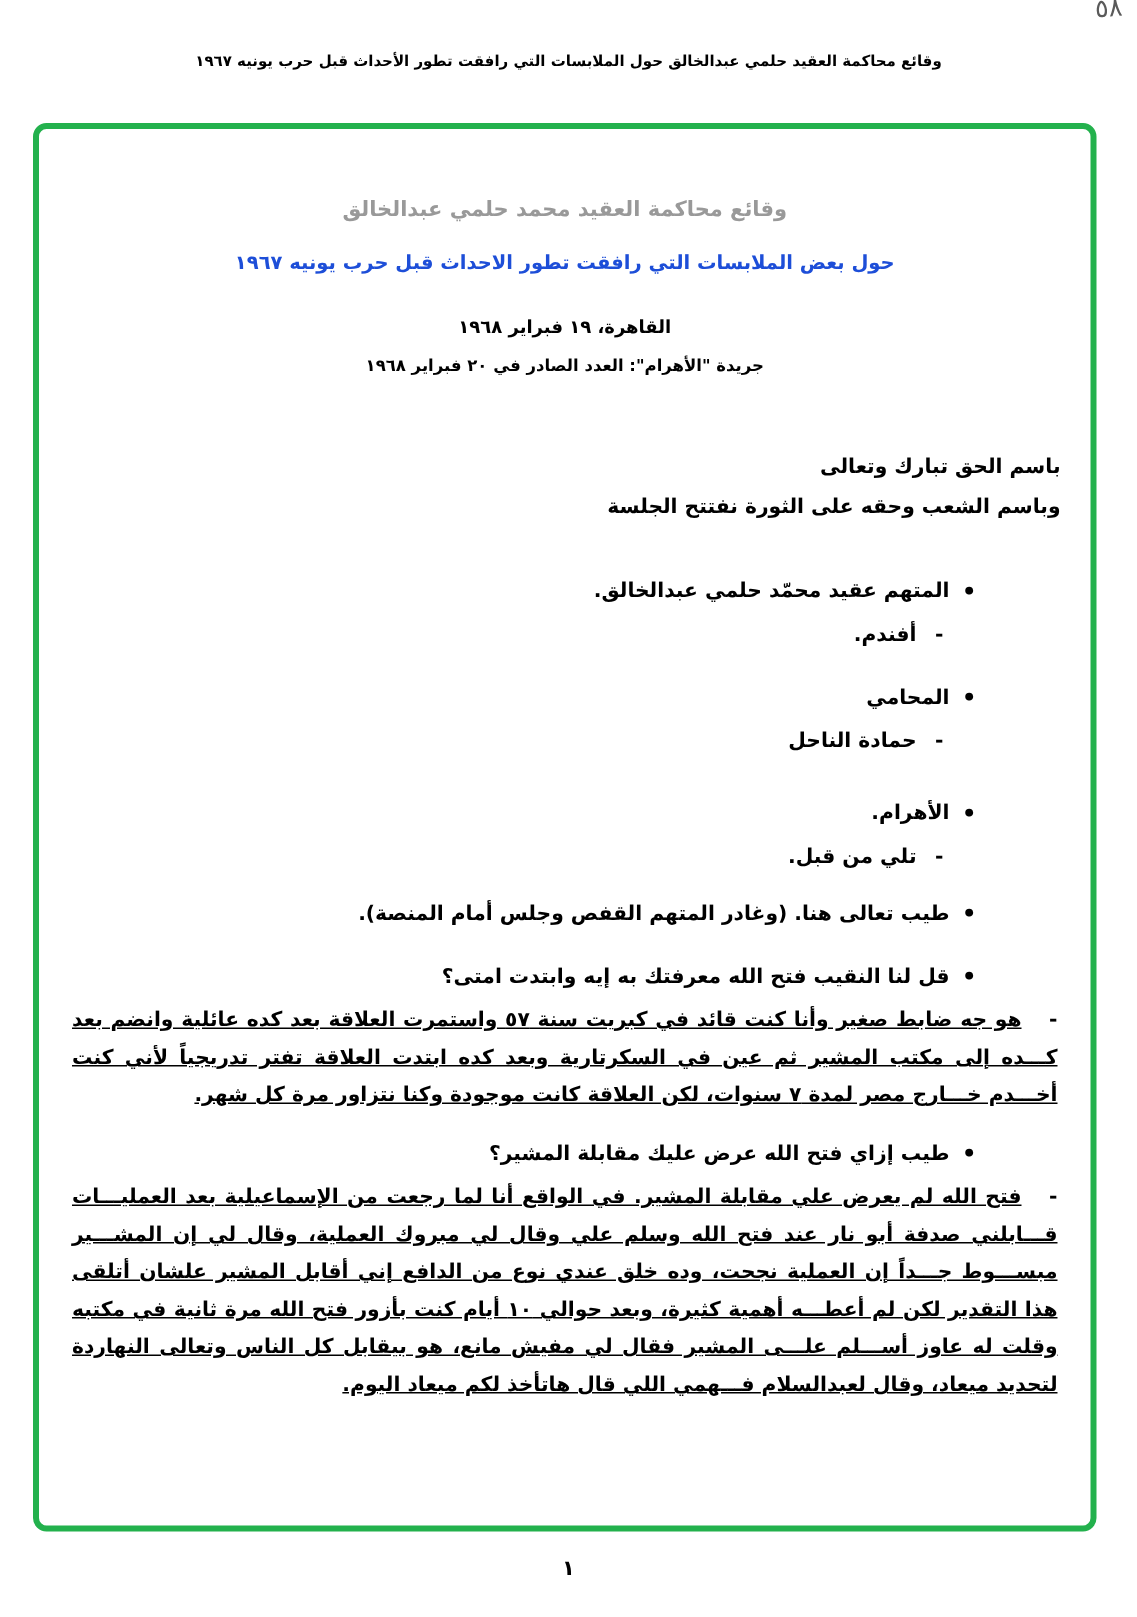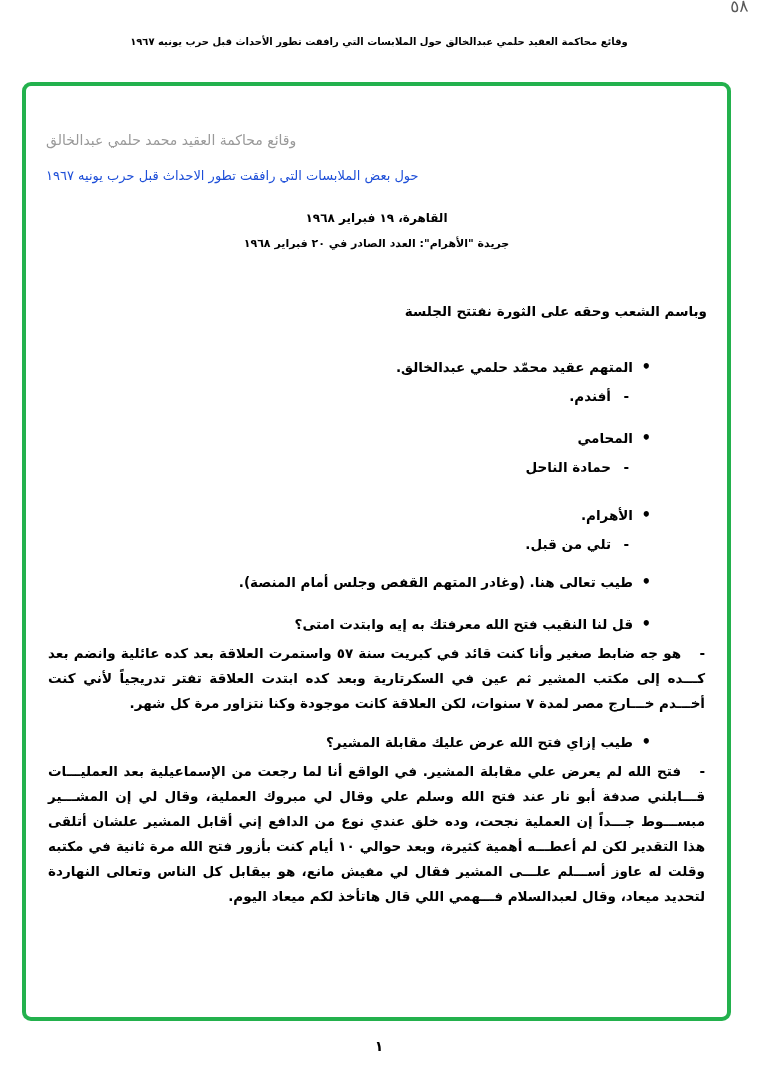--- a/index.html
+++ b/index.html
@@ -14,21 +14,21 @@
   .top-header{
     position:absolute;top:36px;left:40px;right:40px;text-align:center;
     direction:rtl;font-weight:700;font-size:10px;letter-spacing:0;
   }
   .green-box{
     position:absolute;left:22px;top:82px;width:709px;height:939px;
     box-sizing:border-box;border:4px solid #23b14d;border-radius:9px;
     padding:0 20px;
   }
   .faded-line{
-    text-align:left;direction:rtl;color:#999999;font-weight:400;
+    text-align:center;direction:rtl;color:#999999;font-weight:700;
     letter-spacing:2px;filter:blur(.3px);
   }
   .faded-1{margin-top:46px;font-size:14px;}
   .faded-2{margin-top:20px;font-size:13px;color:#1d4ed8;}
   .doc-title{
     text-align:center;direction:rtl;font-weight:700;font-size:12px;
     margin-top:28px;letter-spacing:1px;
   }
   .doc-subtitle{
     text-align:center;direction:rtl;font-weight:700;font-size:11px;
@@ -36,21 +36,21 @@
   }
   .content{direction:rtl;font-weight:700;font-size:13.5px;}
   .opening{margin-top:48px;text-align:right;line-height:27px;}
   .item{display:flex;direction:rtl;line-height:24px;align-items:flex-start;}
   .item .marker{flex:0 0 18px;text-align:right;}
   .item .marker.bullet{font-size:15px;line-height:24px;}
   .bullet-row{padding-right:56px;}
   .reply-row{padding-right:78px;}
   .para-row{position:relative;text-align:justify;line-height:25px;padding:0 2px;}
   .para-row .pmarker{position:absolute;right:2px;top:0;}
-  .para-row .ptext{display:block;text-indent:24px;text-align:justify;}
+  .para-row .ptext{display:block;text-indent:24px;text-align:justify;text-decoration:underline;}
   .mt-xs{margin-top:5px;}
   .mt-sm{margin-top:14px;}
   .mt-md{margin-top:18px;}
   .mt-lg{margin-top:24px;}
   .mt-xl{margin-top:30px;}
   .page-number{
     position:absolute;top:1038px;left:0;right:0;text-align:center;
     font-weight:700;font-size:14px;direction:rtl;
   }
 </style>
@@ -65,20 +65,21 @@
 
   <div class="faded-line faded-1">وقائع محاكمة العقيد محمد حلمي عبدالخالق</div>
   <div class="faded-line faded-2">حول بعض الملابسات التي رافقت تطور الاحداث قبل حرب يونيه ١٩٦٧</div>
 
   <div class="doc-title">القاهرة، ١٩ فبراير ١٩٦٨</div>
   <div class="doc-subtitle">جريدة "الأهرام": العدد الصادر في ٢٠ فبراير ١٩٦٨</div>
 
   <div class="content">
 
     <div class="opening">
+      <div>باسم الحق تبارك وتعالى</div>
       <div>وباسم الشعب وحقه على الثورة نفتتح الجلسة</div>
     </div>
 
     <div class="item bullet-row mt-xl">
       <span class="marker bullet">•</span>
       <span>المتهم عقيد محمّد حلمي عبدالخالق.</span>
     </div>
     <div class="item reply-row mt-xs">
       <span class="marker">-</span>
       <span>أفندم.</span>

